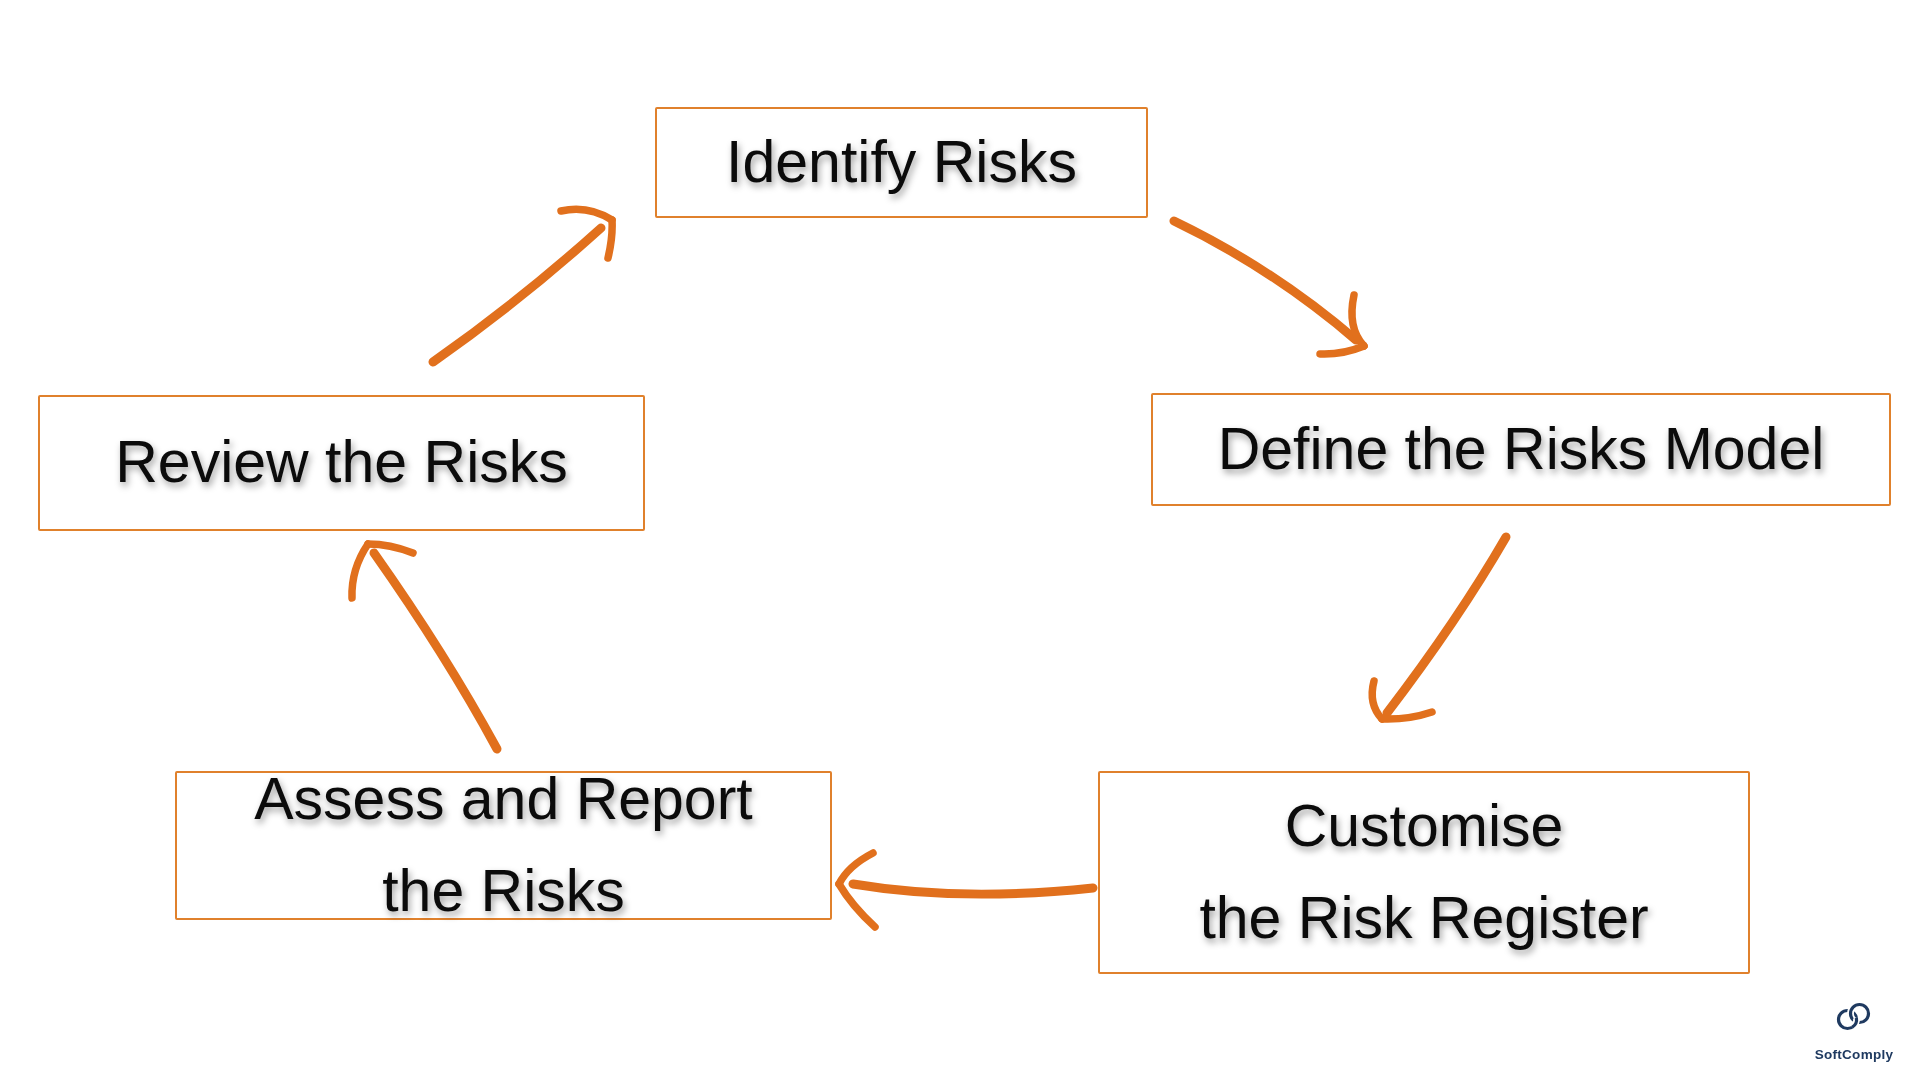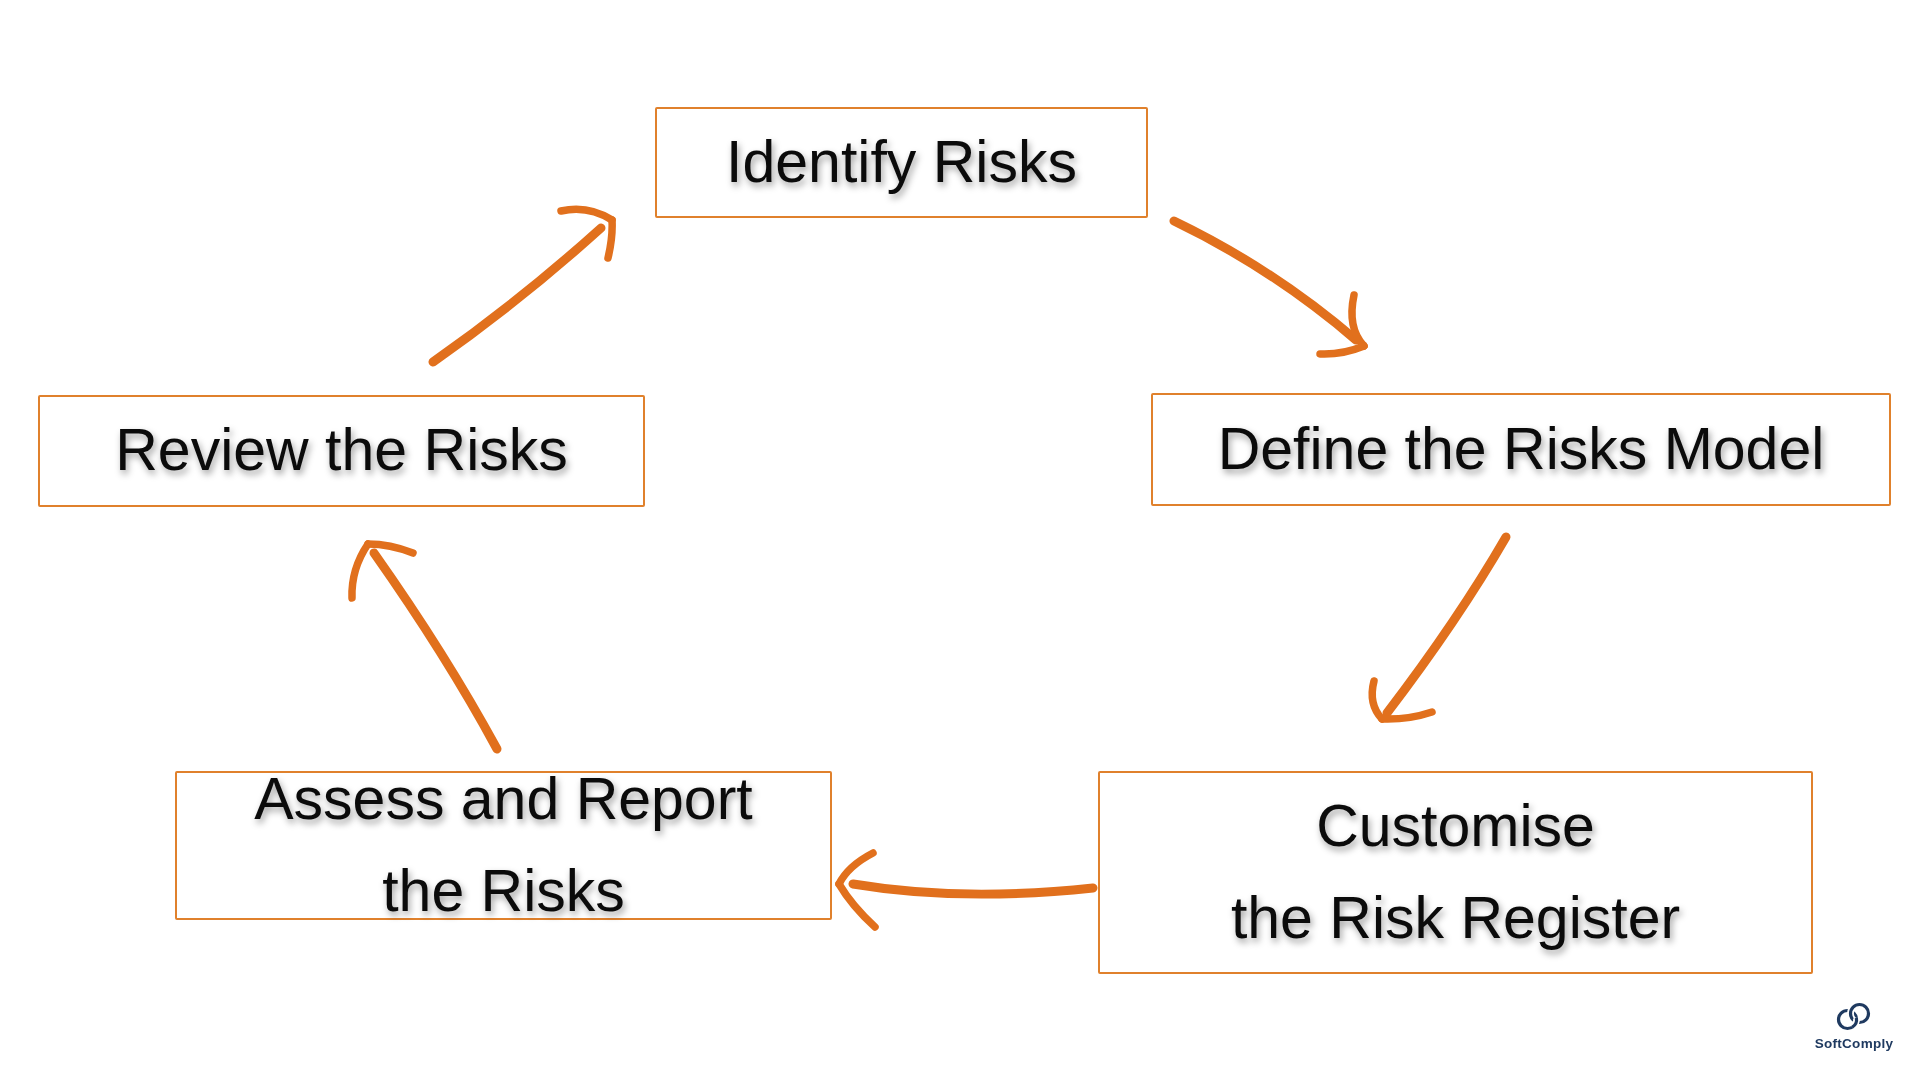--- a/index.html
+++ b/index.html
@@ -38,37 +38,37 @@
     border-radius:2px;
     color:var(--text);
     font-size:59px;
     line-height:1.55;
     white-space:pre-line;
     text-shadow:2px 4px 7px rgba(0,0,0,0.38);
     padding:0 10px;
   }
   .n-identify {left:655px;  top:107px; width:493px; height:111px;}
   .n-define   {left:1151px; top:393px; width:740px; height:113px;}
-  .n-customise{left:1098px; top:771px; width:715px; height:203px;}
+  .n-customise{left:1098px; top:771px; width:652px; height:203px;}
   .n-assess   {left:175px;  top:771px; width:657px; height:149px;}
-  .n-review   {left:38px;   top:395px; width:607px; height:112px;}
+  .n-review   {left:38px;   top:395px; width:607px; height:136px;}
   .logo{
     position:absolute;
     left:1808px;
     top:1000px;
     width:92px;
     display:flex;
     flex-direction:column;
     align-items:center;
   }
   .logo-icon{display:block;}
   .logo-icon .ring{fill:none;stroke:var(--logo);stroke-width:3.2px;}
   .logo-icon .halo{fill:none;stroke:#fff;stroke-width:6.8px;}
   .logo-text{
-    margin-top:0;
+    margin-top:11px;
     font-size:13.5px;
     font-weight:bold;
     letter-spacing:0.3px;
     color:var(--logo);
     white-space:nowrap;
   }
 </style>
 </head>
 <body>
 

